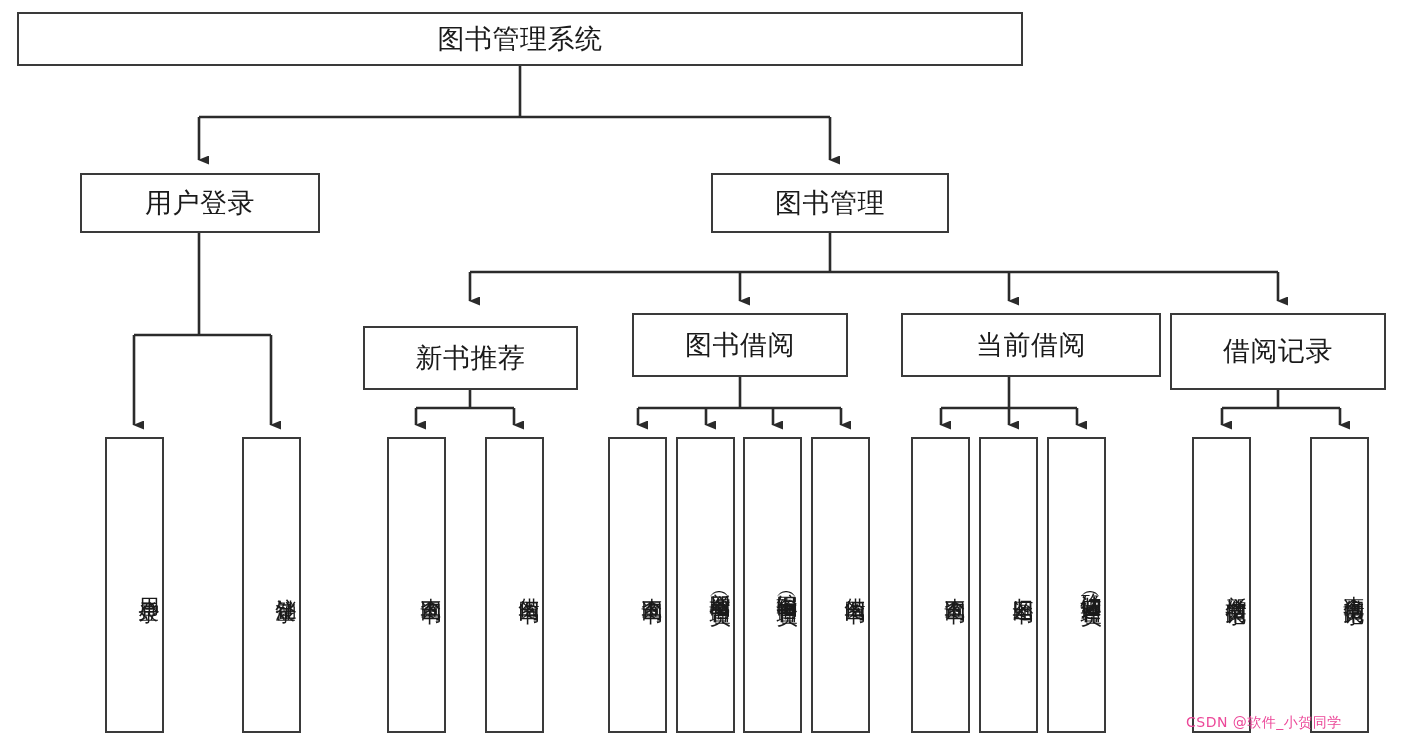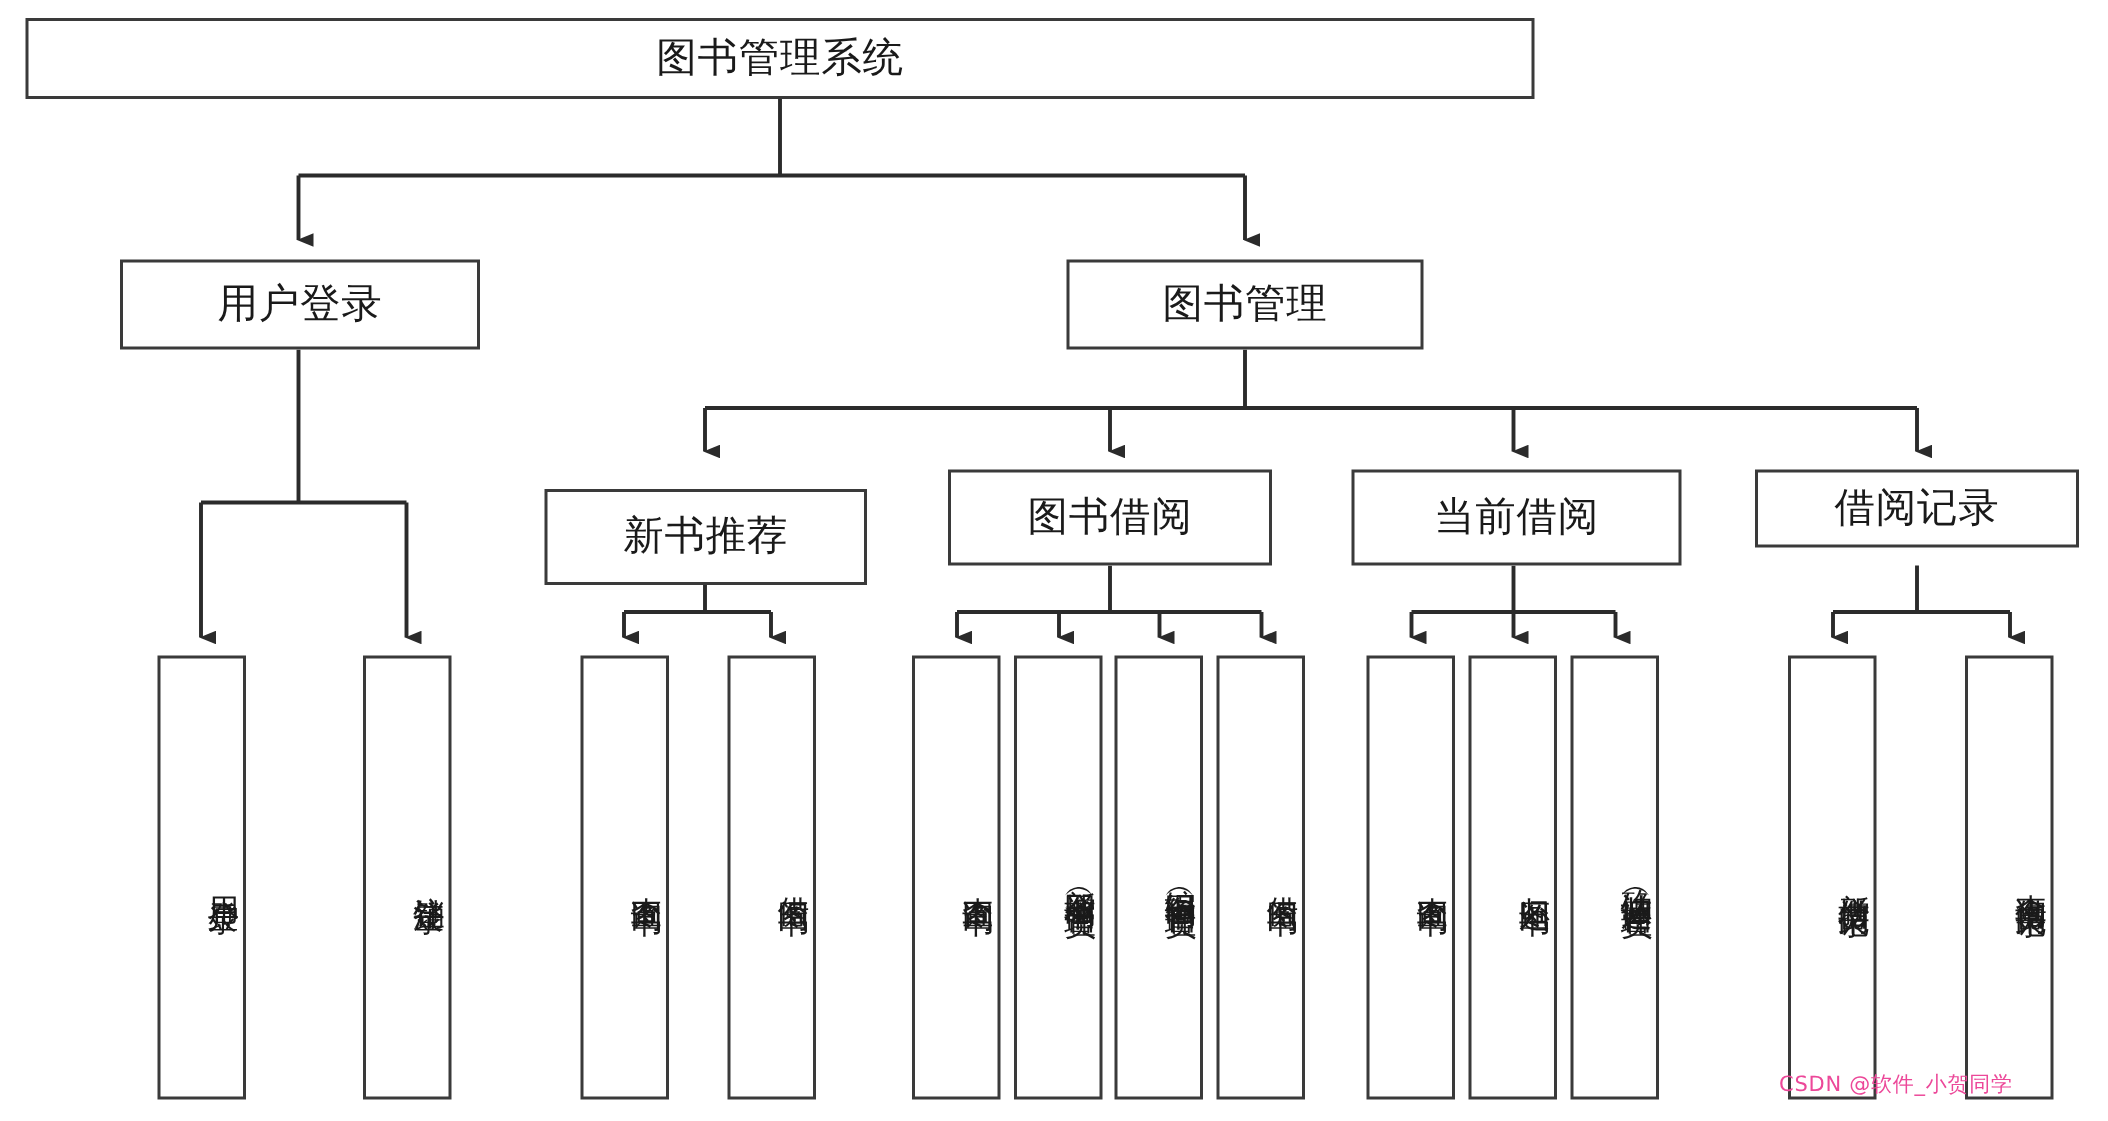--- a/index.html
+++ b/index.html
@@ -137,24 +137,24 @@
   <div class="node vert" style="left:242px; top:437px; width:59px; height:296px;">
     <span>注销登录</span>
   </div>
 
   <div class="node horiz" style="left:363px; top:302px; width:215px; height:64px;margin-top:24px;">
     <span>新书推荐</span>
   </div>
   <div class="node horiz" style="left:632px; top:313px; width:216px; height:64px;align-items:center;">
     <span>图书借阅</span>
   </div>
-  <div class="node horiz" style="left:901px; top:313px; width:220px; height:64px;">
+  <div class="node horiz" style="left:901px; top:313px; width:260px; height:64px;">
     <span>当前借阅</span>
   </div>
-  <div class="node horiz" style="left:1170px; top:313px; width:216px; height:52px;">
+  <div class="node horiz" style="left:1170px; top:313px; width:216px; height:77px;font-family:Liberation Serif, serif;">
     <span>借阅记录</span>
   </div>
 
   <div class="node vert" style="left:387px; top:437px; width:59px; height:296px;">
     <span>查询图书</span>
   </div>
   <div class="node vert" style="left:485px; top:437px; width:59px; height:296px;">
     <span>借阅图书</span>
   </div>
 

